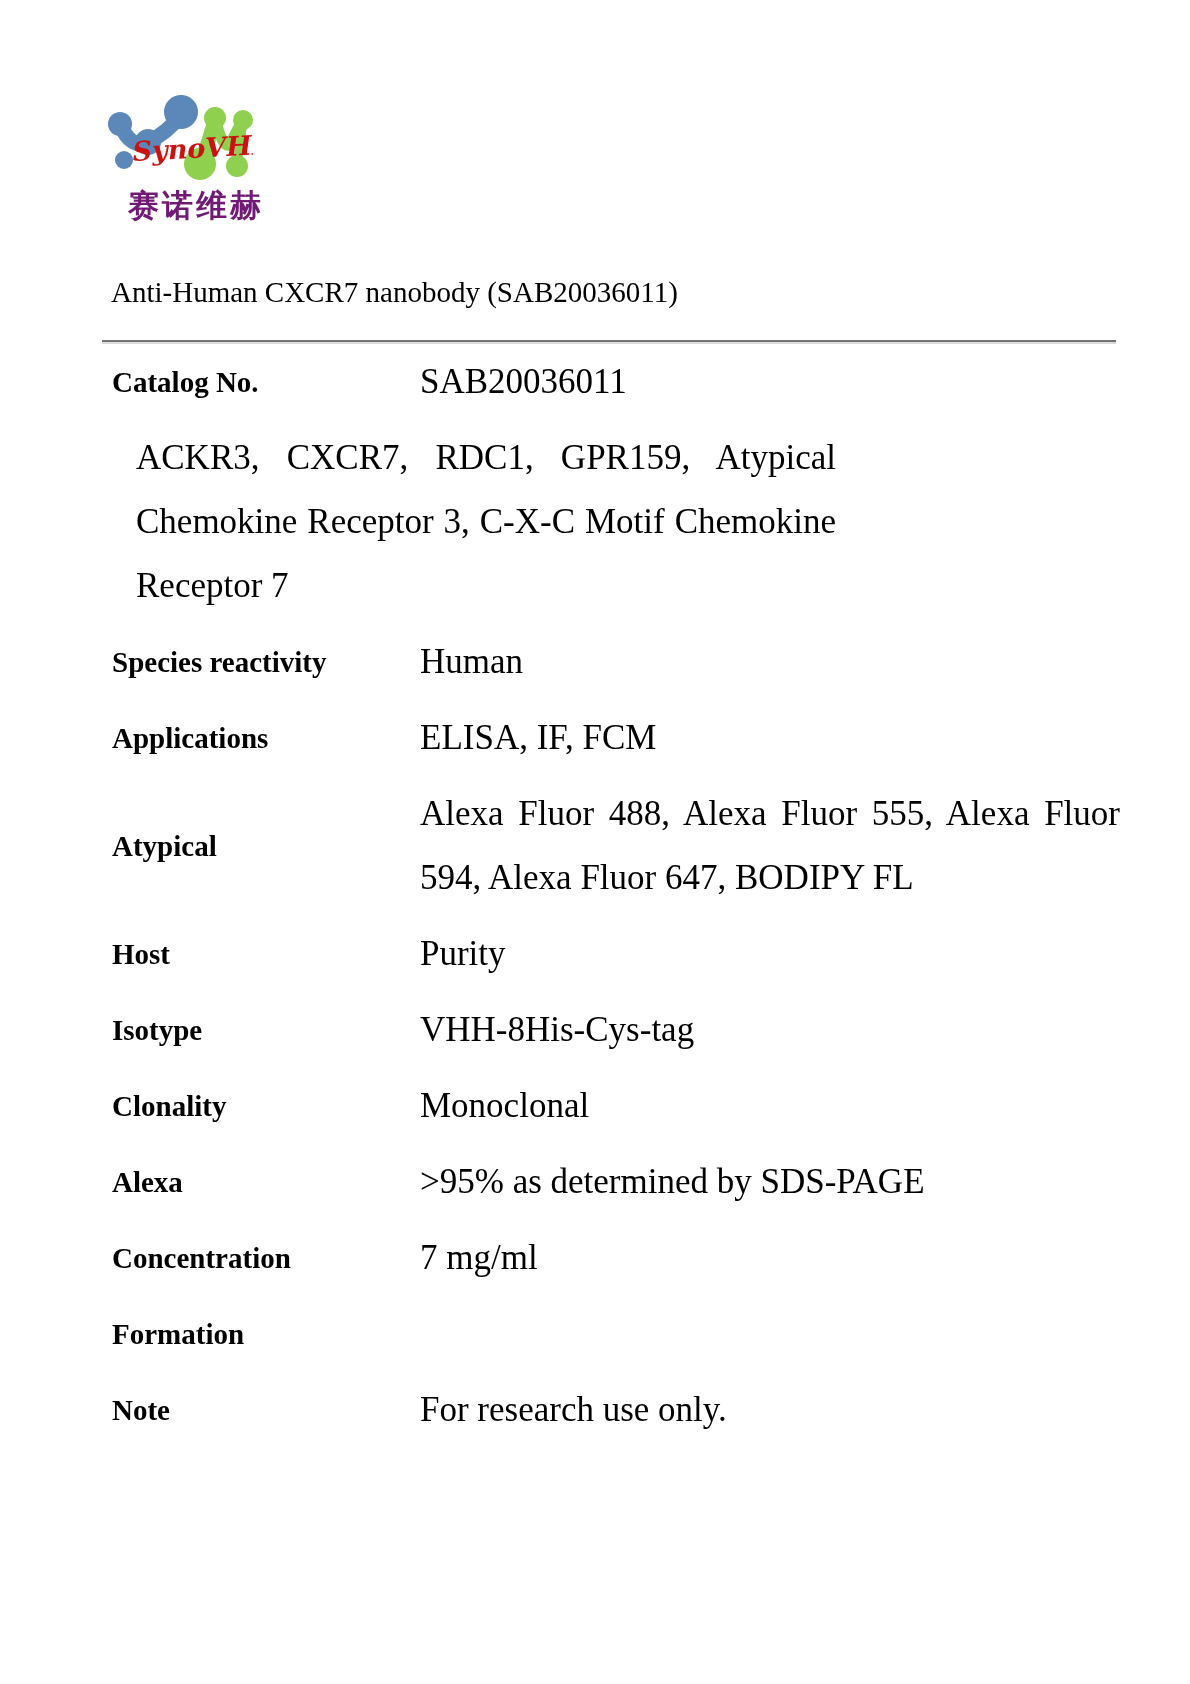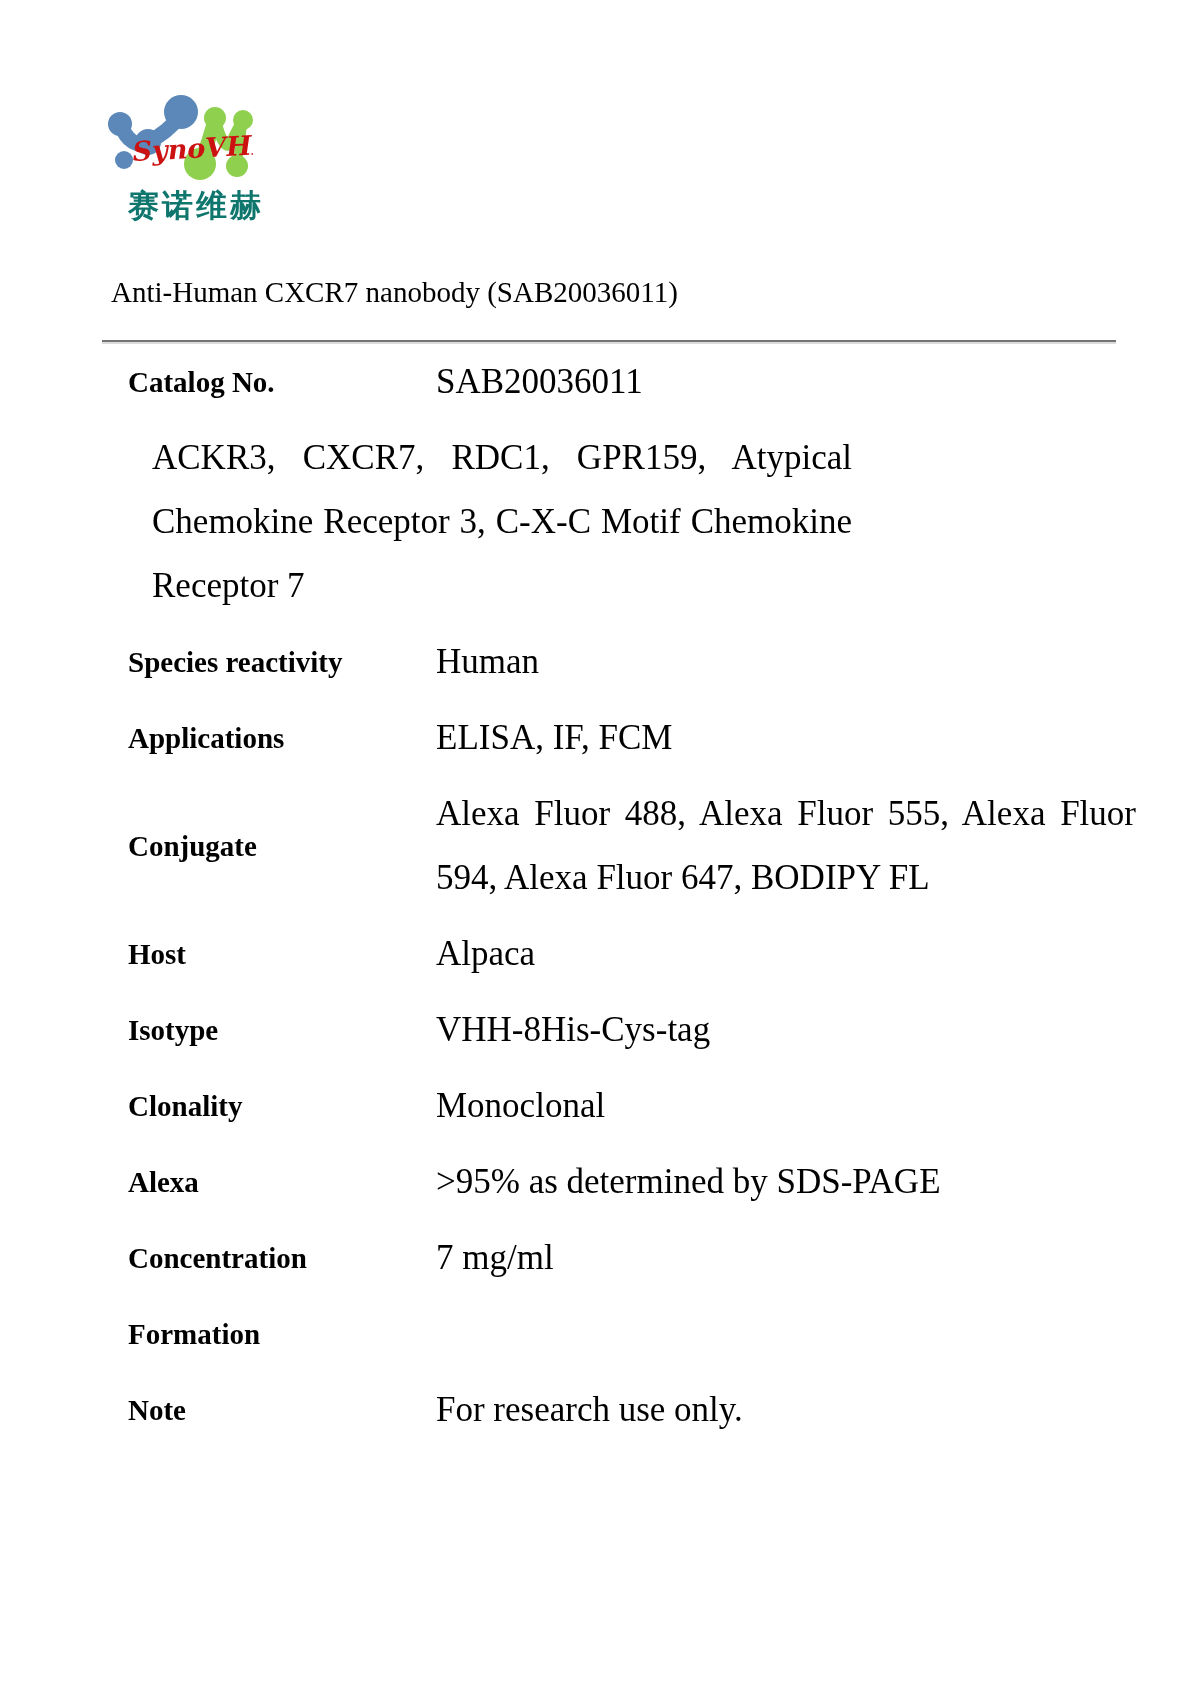--- a/index.html
+++ b/index.html
@@ -13,34 +13,34 @@
   }
   .logo{position:absolute;left:93px;top:86px;}
   .logo svg{display:block;}
   .brand-cjk{
     margin:8px 0 0 35px;
     font-family:"Liberation Sans","DejaVu Sans",sans-serif;
     font-weight:700;
     font-size:31px;
     line-height:34px;
     letter-spacing:3px;
-    color:#0f766e;
+    color:#701a75;
   }
   .title{
     position:absolute;left:111px;top:274px;margin:0;
     font-size:29px;font-weight:400;line-height:36px;
     white-space:nowrap;
   }
   .divider{
     position:absolute;left:102px;top:340px;
     width:1014px;height:4px;
     background:linear-gradient(to bottom,#747474 0,#747474 2px,#dcdcdc 2px,#dcdcdc 4px);
   }
   .spec-table{
-    position:absolute;left:128px;top:344px;width:986px;
+    position:absolute;left:112px;top:344px;width:986px;
   }
   .row{
     display:flex;
     align-items:center;
     padding:6px 0;
   }
   .row .label{
     flex:none;
     width:284px;
     font-weight:700;
@@ -98,26 +98,26 @@
     </div>
     <div class="row">
       <div class="label">Species reactivity</div>
       <div class="value">Human</div>
     </div>
     <div class="row">
       <div class="label">Applications</div>
       <div class="value">ELISA, IF, FCM</div>
     </div>
     <div class="row">
-      <div class="label">Conjugate</div>
+      <div class="label">Atypical</div>
       <div class="value">Alexa Fluor 488, Alexa Fluor 555, Alexa Fluor 594, Alexa Fluor 647, BODIPY FL</div>
     </div>
     <div class="row">
       <div class="label">Host</div>
-      <div class="value">Alpaca</div>
+      <div class="value">Purity</div>
     </div>
     <div class="row">
       <div class="label">Isotype</div>
       <div class="value">VHH-8His-Cys-tag</div>
     </div>
     <div class="row">
       <div class="label">Clonality</div>
       <div class="value">Monoclonal</div>
     </div>
     <div class="row">

